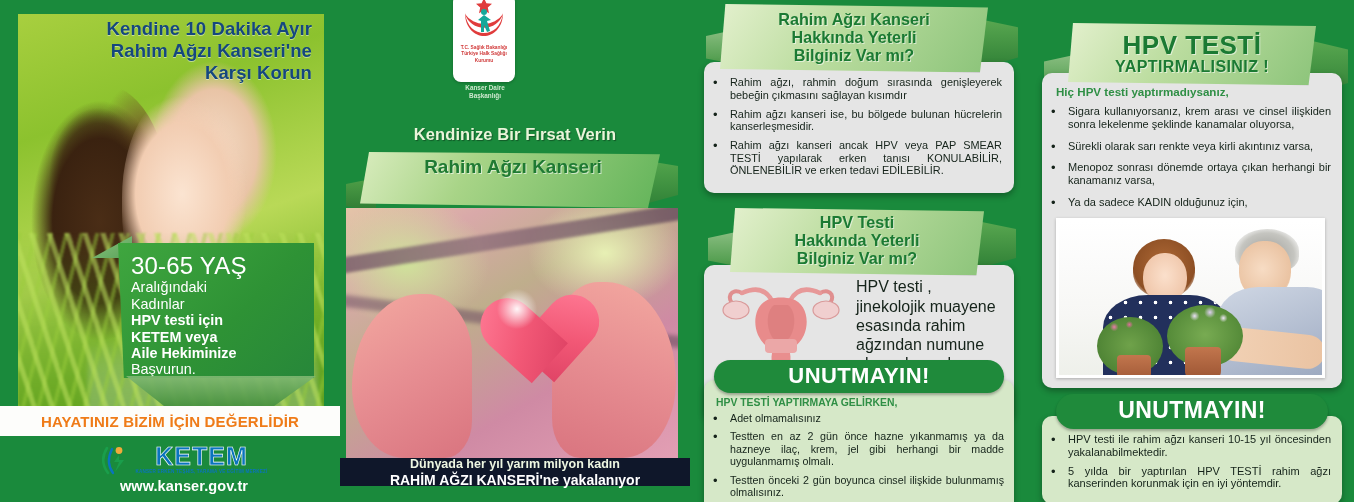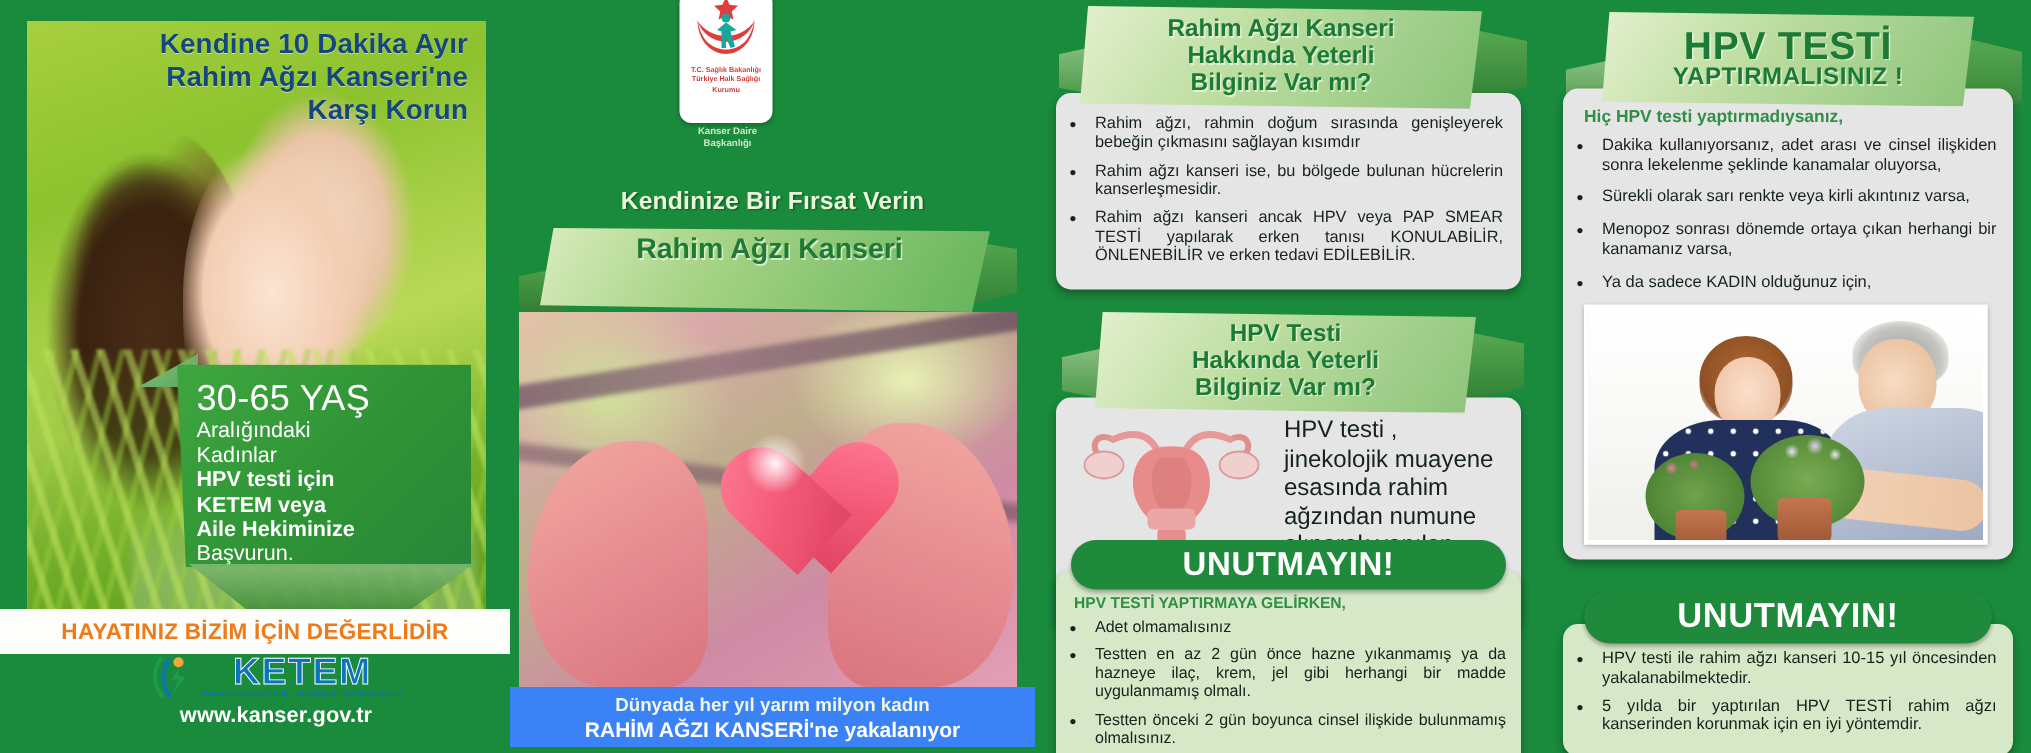--- a/index.html
+++ b/index.html
@@ -101,21 +101,21 @@
     position: absolute; left: 0; top: 406px; width: 340px; height: 30px;
     background: #fdfdfb;
     display: flex; align-items: center; justify-content: center;
   }
   .p1-banner span {
     color: #ef7b18; font-weight: bold; font-size: 15px; letter-spacing: .2px;
   }
   .p1-logoarea {
     position: absolute; left: 0; top: 436px; width: 340px; height: 66px;
     background: #1a8a3c;
-    display: flex; flex-direction: column; align-items: center;  padding-left: 28px;
+    display: flex; flex-direction: column; align-items: center; justify-content: center; padding-left: 28px;
   }
   .ketem-row { display: flex; align-items: center; gap: 5px; }
   .ketem-mark { position: relative; width: 30px; height: 30px; }
   .ketem-word { display: flex; flex-direction: column; align-items: center; }
   .ketem-word .kw {
     font-size: 25px; font-weight: bold; color: #0a74bd; letter-spacing: 1px; line-height: .94;
     -webkit-text-stroke: 0.6px #ffffff;
   }
   .ketem-word .ks { font-size: 4.6px; font-weight: bold; color: #0a74bd; letter-spacing: .2px; }
   .ketem-url { margin-top: 3px; color: #fff; font-weight: bold; font-size: 14.5px; letter-spacing: .1px; }
@@ -200,22 +200,22 @@
     border-radius: 60% 40% 24% 46%;
     filter: blur(.5px);
   }
   .p2-hand-r {
     position: absolute; right: 2px; top: 74px; width: 124px; height: 176px;
     background: linear-gradient(200deg, #f3a9a0 0%, #e78e92 48%, #d9747f 100%);
     border-radius: 40% 60% 46% 24%;
     filter: blur(.5px);
   }
   .p2-footer {
-    position: absolute; left: 0; top: 458px; width: 350px; height: 40px;
-    background: #3b82f6; display: flex; flex-direction: column;
+    position: absolute; left: 0; top: 458px; width: 350px; height: 28px;
+    background: #0f172a; display: flex; flex-direction: column;
     align-items: center; justify-content: center; gap: 1px;
   }
   .p2-footer .f1 { color: #eef7e2; font-weight: bold; font-size: 12.5px; }
   .p2-footer .f2 { color: #ffffff; font-weight: bold; font-size: 14px; }
 
   
   .card { position: absolute; }
   .card-ribbon {
     position: relative; z-index: 3;
     background: linear-gradient(125deg, #e3f0cd 0%, #bcdda0 42%, #8cc47a 100%);
@@ -284,21 +284,21 @@
     box-shadow: 0 3px 6px rgba(0,0,0,.32);
   }
   #unut3 { left: 14px; top: 360px; width: 310px; }
   #unut3 .unut-head { margin: 0 10px; padding: 3px 0 4px; font-size: 22px; letter-spacing: .4px; }
   #unut3 .unut-body { padding: 17px 10px 8px 4px; }
   #unut3 .lead { color: #2f8f45; font-size: 10.4px; font-weight: bold; padding-left: 8px; margin-bottom: 4px; }
   #unut3 ul.blist li { font-size: 10.7px; }
 
   
   #panel4 { position: absolute; left: 1030px; top: 0; width: 324px; height: 502px; }
-  #card-yaptir { left: 12px; top: 8px; width: 300px; }
+  #card-yaptir { left: 12px; top: 23px; width: 300px; }
   #card-yaptir .card-ribbon { width: 248px; margin-left: 26px; padding: 8px 0 10px; }
   #card-yaptir .card-ribbon h2 .big { font-size: 26px; letter-spacing: .5px; }
   #card-yaptir .card-ribbon h2 .small { font-size: 16px; letter-spacing: .4px; display: block; margin-top: -2px; }
   #card-yaptir .wing-r { left: 262px; top: 16px; width: 44px; height: 58px; }
   #card-yaptir .wing-l { left: 2px; top: 32px; width: 30px; height: 36px; }
   #card-yaptir .card-body { margin-top: -12px; padding: 12px 11px 10px 4px; min-height: 314px; }
   .lead4 { color: #2f8f45; font-size: 11.6px; font-weight: bold; padding-left: 10px; margin-bottom: 7px; }
   #card-yaptir ul.blist li { font-size: 11px; margin-bottom: 9px; }
   .couple-photo {
     margin: 8px 6px 0 10px; height: 160px;
@@ -555,21 +555,21 @@
       <div class="wing-r"></div>
       <div class="card-ribbon">
         <h2>
           <span class="big">HPV TESTİ</span>
           <span class="small">YAPTIRMALISINIZ !</span>
         </h2>
       </div>
       <div class="card-body">
         <div class="lead4">Hiç HPV testi yaptırmadıysanız,</div>
         <ul class="blist">
-          <li>Dakika kullanıyorsanız, adet arası ve cinsel ilişkiden sonra lekelenme şeklinde kanamalar oluyorsa,</li>
+          <li>Sigara kullanıyorsanız, krem arası ve cinsel ilişkiden sonra lekelenme şeklinde kanamalar oluyorsa,</li>
           <li>Sürekli olarak sarı renkte veya kirli akıntınız varsa,</li>
           <li>Menopoz sonrası dönemde ortaya çıkan herhangi bir kanamanız varsa,</li>
           <li>Ya da sadece KADIN olduğunuz için,</li>
         </ul>
         <div class="couple-photo">
           <div class="cp-woman-hair"></div>
           <div class="cp-woman-face"></div>
           <div class="cp-man-hair"></div>
           <div class="cp-man-face"></div>
           <div class="cp-woman-body"></div>

